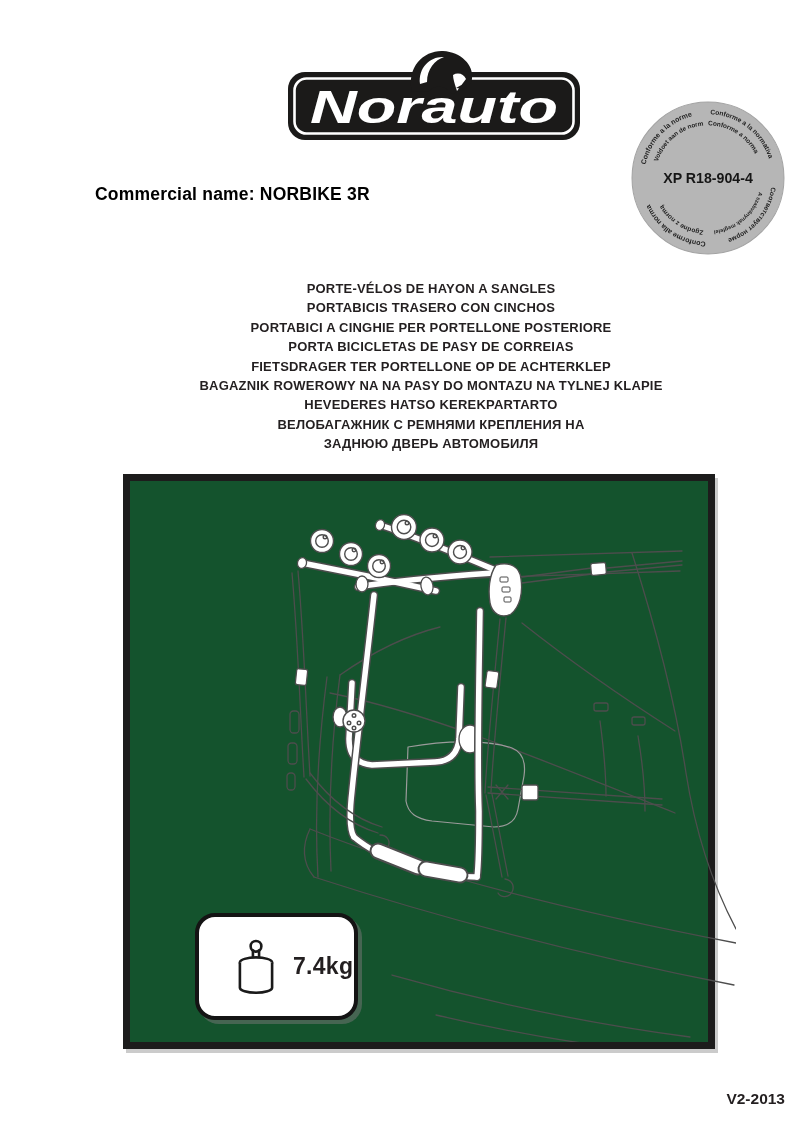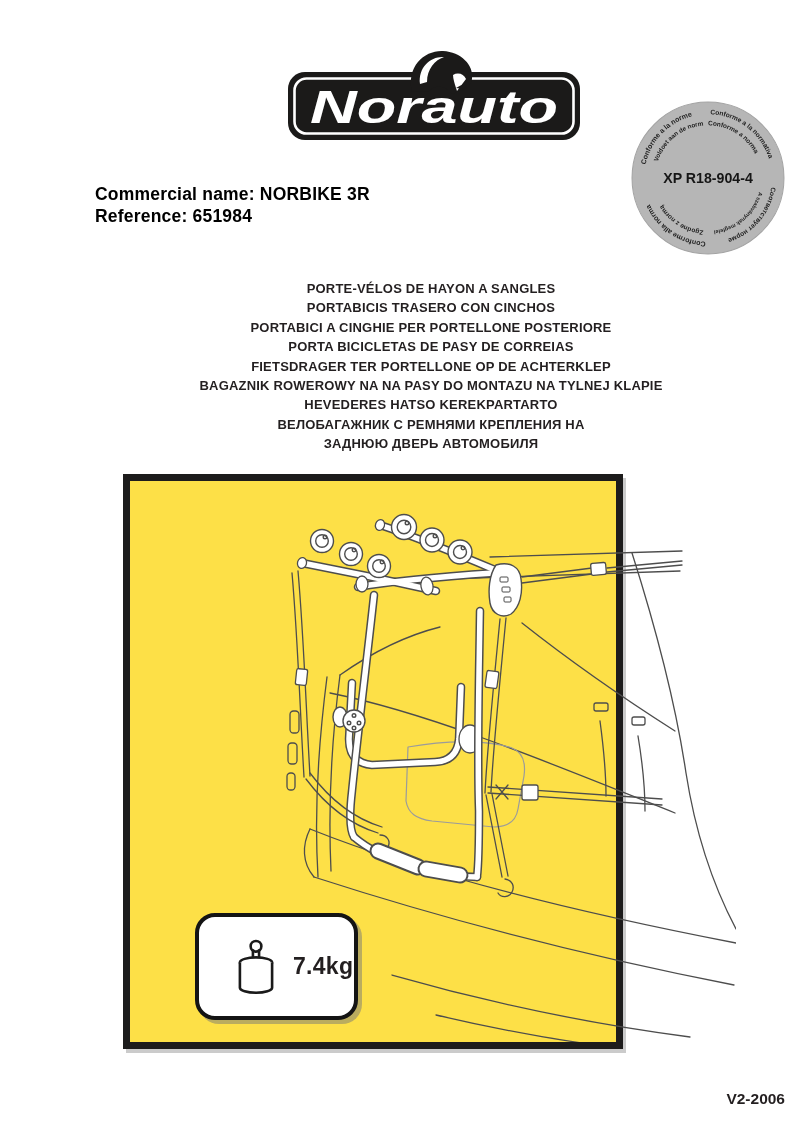--- a/index.html
+++ b/index.html
@@ -4,22 +4,22 @@
 <style>
   html,body{margin:0;padding:0;background:#ffffff;}
   .page{position:relative;width:802px;height:1134px;background:#ffffff;overflow:hidden;
         font-family:"Liberation Sans",sans-serif;color:#1a1a1a;margin-left:30px;}
   .logo{position:absolute;left:256px;top:48px;width:296px;height:100px;}
   .badge{position:absolute;left:601px;top:101px;width:154px;height:154px;}
   .product-block{position:absolute;left:65px;top:183px;font-size:17.5px;font-weight:bold;
         line-height:22px;letter-spacing:.2px;color:#000000;}
   .titles{position:absolute;left:0;top:279px;width:802px;text-align:center;
         font-size:13px;font-weight:bold;line-height:19.4px;color:#231f20;letter-spacing:.2px;}
-  .frame{position:absolute;left:93px;top:474px;width:500px;height:575px;box-sizing:border-box;
-        border:7px solid #1d1c1c;background:#fde047;box-shadow:3px 4px 0 rgba(140,140,140,.45);}
+  .frame{position:absolute;left:93px;top:474px;width:592px;height:575px;box-sizing:border-box;
+        border:7px solid #1d1c1c;background:#14532d;box-shadow:3px 4px 0 rgba(140,140,140,.45);}
   .frame svg.illu{position:absolute;left:0;top:0;width:606px;height:561px;}
   .weight-box{position:absolute;left:65px;top:432px;width:163px;height:107px;box-sizing:border-box;
         border:4px solid #141414;border-radius:20px;background:#fff;
         box-shadow:4px 4px 0 rgba(120,120,120,.5);display:flex;align-items:center;}
   .weight-box .wicon{margin-left:34px;}
   .weight-label{font-size:23px;font-weight:bold;color:#231f20;margin-left:14px;letter-spacing:.3px;}
   .footer-version{position:absolute;left:640px;top:1090px;width:115px;text-align:right;
         font-size:15.5px;font-weight:bold;color:#231f20;}
   .ring-t{font-weight:bold;fill:#1e1e1e;}
 </style>
@@ -62,21 +62,20 @@
       <text class="ring-t" font-size="6.6"><textPath href="#p5">Соответствует норме</textPath></text>
       <text class="ring-t" font-size="7"><textPath href="#p6">Conforme alla norma</textPath></text>
       <text class="ring-t" font-size="5.4"><textPath href="#p7">A szabványnak megfelelő</textPath></text>
       <text class="ring-t" font-size="6.4"><textPath href="#p8">Zgodne z normą</textPath></text>
       <text x="76" y="81" text-anchor="middle" font-size="14" font-weight="bold" fill="#161616">XP R18-904-4</text>
     </svg>
   </div>
 
   <div class="product-block">
     <div>Commercial name: NORBIKE 3R</div>
-    <div>Reference: 651984</div>
   </div>
 
   <div class="titles">
     <div>PORTE-VÉLOS DE HAYON A SANGLES</div>
     <div>PORTABICIS TRASERO CON CINCHOS</div>
     <div>PORTABICI A CINGHIE PER PORTELLONE POSTERIORE</div>
     <div>PORTA BICICLETAS DE PASY DE CORREIAS</div>
     <div>FIETSDRAGER TER PORTELLONE OP DE ACHTERKLEP</div>
     <div>BAGAZNIK ROWEROWY NA NA PASY DO MONTAZU NA TYLNEJ KLAPIE</div>
     <div>HEVEDERES HATSO KEREKPARTARTO</div>
@@ -230,15 +229,15 @@
           <circle cx="30" cy="10" r="7"></circle>
           <path d="M26,14 L26,28 M34,14 L34,28"></path>
           <ellipse cx="30" cy="31" rx="21" ry="6.5"></ellipse>
           <path d="M9,31 L9,64 A21,6.5 0 0 0 51,64 L51,31"></path>
         </g>
       </svg>
       <div class="weight-label">7.4kg</div>
     </div>
   </div>
 
-  <div class="footer-version">V2-2006</div>
+  <div class="footer-version">V2-2013</div>
 
 </div>
 
 </body></html>

